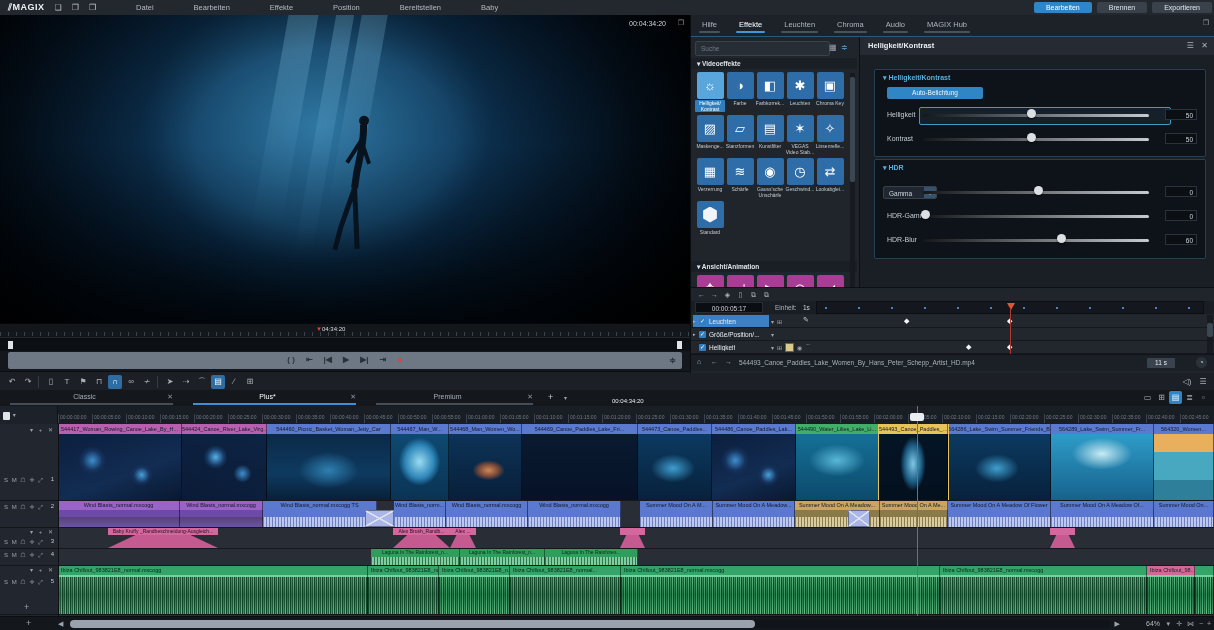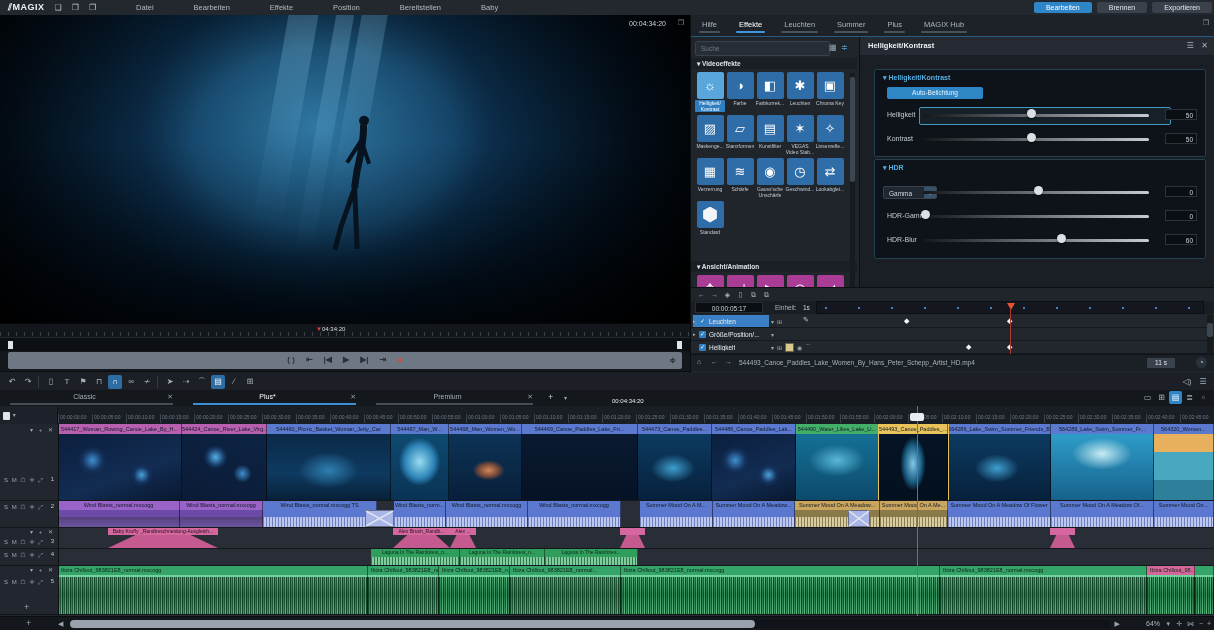--- a/index.html
+++ b/index.html
@@ -275,22 +275,22 @@
         <span class="tb-ic">◁)</span>
         <span class="tb-ic">☰</span>
       </div>
   </div>
 
   <div id="rightpanel">
     <div id="rp-tabs">
         <div class="rp-tab"><span>Hilfe</span><span class="ul"></span></div>
         <div class="rp-tab active"><span>Effekte</span><span class="ul"></span></div>
         <div class="rp-tab"><span>Leuchten</span><span class="ul"></span></div>
-        <div class="rp-tab"><span>Summer</span><span class="ul"></span></div>
-        <div class="rp-tab"><span>Plus</span><span class="ul"></span></div>
+        <div class="rp-tab"><span>Chroma</span><span class="ul"></span></div>
+        <div class="rp-tab"><span>Audio</span><span class="ul"></span></div>
         <div class="rp-tab"><span>MAGIX Hub</span><span class="ul"></span></div>
       </div>
     <span id="rp-float">❐</span>
     <div id="rp-accent"></div>
 
     <div id="browser">
       <div id="search">Suche</div>
       <span class="srch-ic" style="left:138px;">▦</span>
       <span class="srch-ic" style="left:150px;color:#5da6dc;">≑</span>
       <div class="sec-head" style="top:21px;">▾ <span style="display:inline;">Videoeffekte</span></div>

